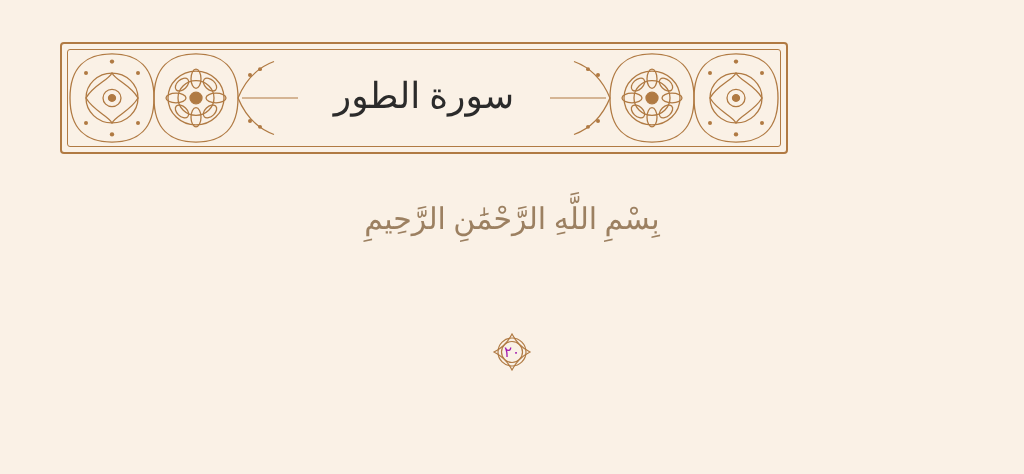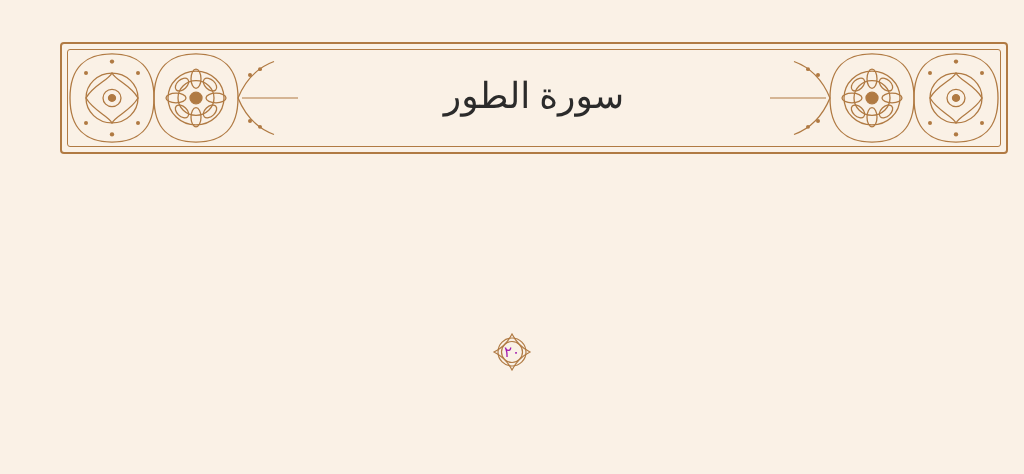--- a/index.html
+++ b/index.html
@@ -20,21 +20,21 @@
     width: 1024px;
     height: 474px;
     box-sizing: border-box;
   }
 
   
   .banner {
     position: absolute;
     top: 42px;
     left: 60px;
-    width: 948px;
+    width: 728px;
     height: 112px;
     border: 2px solid #b07a43;
     border-radius: 4px;
     box-sizing: border-box;
     background: #faf1e6;
   }
   .banner-inner {
     position: absolute;
     top: 5px;
     left: 5px;
@@ -216,20 +216,21 @@
           <circle cx="192" cy="20" r="2"></circle>
           <circle cx="182" cy="74" r="2"></circle>
           <circle cx="192" cy="80" r="2"></circle>
         </g>
       </svg>
     </div>
 
     <div class="surah-title">سورة الطور</div>
   </div>
 
+  <div class="basmala">بِسْمِ اللَّهِ الرَّحْمَٰنِ الرَّحِيمِ</div>
 
   <div class="ayah-row">
     <div class="ayah-marker">
       <svg width="44" height="44" viewBox="0 0 44 44" xmlns="http://www.w3.org/2000/svg">
         <g fill="none" stroke="#b07a43" stroke-width="1.2">
           <circle cx="22" cy="22" r="14"></circle>
           <path d="M22,4 C26,12 32,18 40,22 C32,26 26,32 22,40 C18,32 12,26 4,22 C12,18 18,12 22,4 Z"></path>
           <circle cx="22" cy="22" r="10.5"></circle>
         </g>
       </svg>

